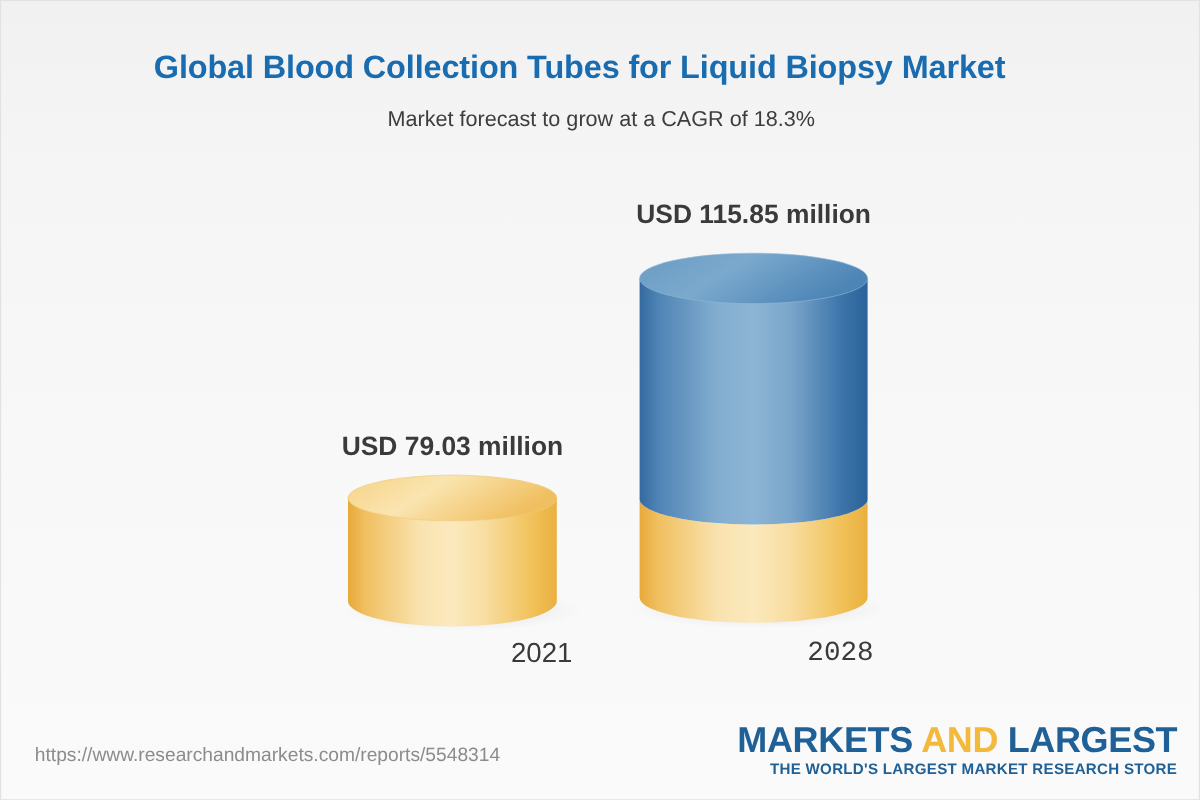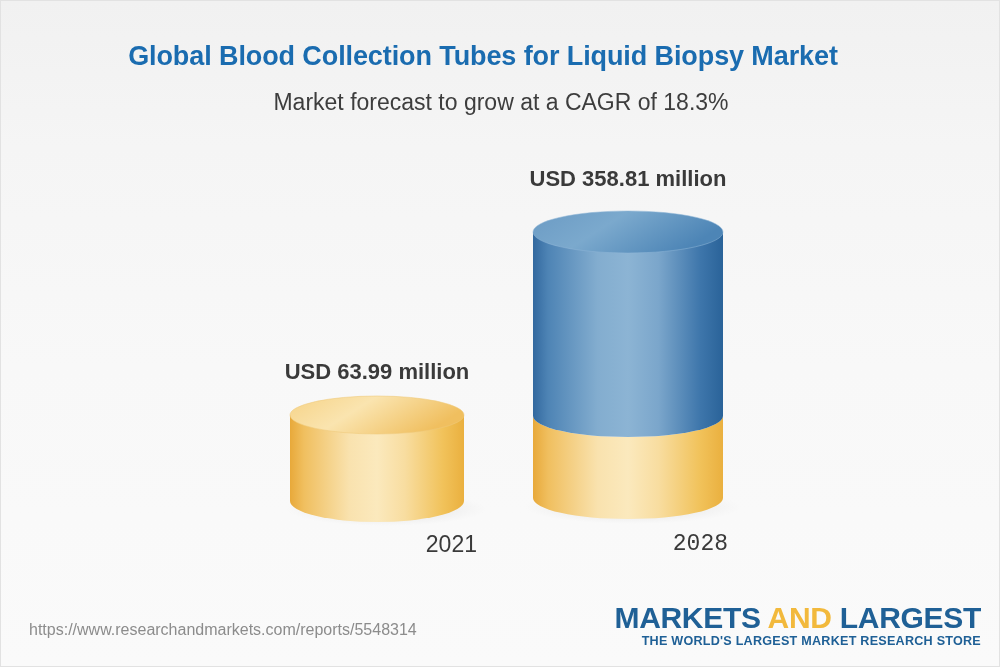--- a/index.html
+++ b/index.html
@@ -33,21 +33,21 @@
     font-weight: bold;
     color: #1a6cb0;
     letter-spacing: -0.1px;
   }
   .chart-subtitle {
     position: absolute;
     top: 88px;
     left: 0;
     width: 1000px;
     text-align: center;
-    font-size: 23px;
+    font-size: 18px;
     font-weight: normal;
     color: #3d3d3d;
   }
 
   
   .plot {
     position: absolute;
     left: 0;
     top: 0;
     width: 1000px;
@@ -209,23 +209,23 @@
                  A95,21 0 0 1 532,415 Z" fill="url(#gradYellowBody)"></path>
         <path d="M532,497 A95,21 0 0 0 722,497 A95,21 0 0 1 532,497 Z" fill="#e3a637" opacity="0.22"></path>
 
         <path d="M532,231 L532,415 A95,21 0 0 0 722,415 L722,231 Z" fill="url(#gradBlueBody)"></path>
 
         <ellipse cx="627" cy="231" rx="95" ry="21" fill="url(#gradBlueTop)"></ellipse>
         <ellipse cx="627" cy="231" rx="95" ry="21" fill="none" stroke="#8fb6d6" stroke-width="0.8" opacity="0.65"></ellipse>
       </g>
     </svg>
 
-    <div class="value-label value-2021">USD 63.99 million</div>
-
-    <div class="value-label value-2028">USD 358.81 million</div>
+    <div class="value-label value-2021">USD 79.03 million</div>
+
+    <div class="value-label value-2028">USD 115.85 million</div>
 
     <div class="cat-label cat-2021">2021</div>
 
     <div class="cat-label cat-2028">2028</div>
   </div>
 
   <div class="footer-url">https://www.researchandmarkets.com/reports/5548314</div>
 
   <div class="logo">
     <div class="logo-main"><span>MARKETS </span><span class="logo-and">AND</span><span> LARGEST</span></div>

